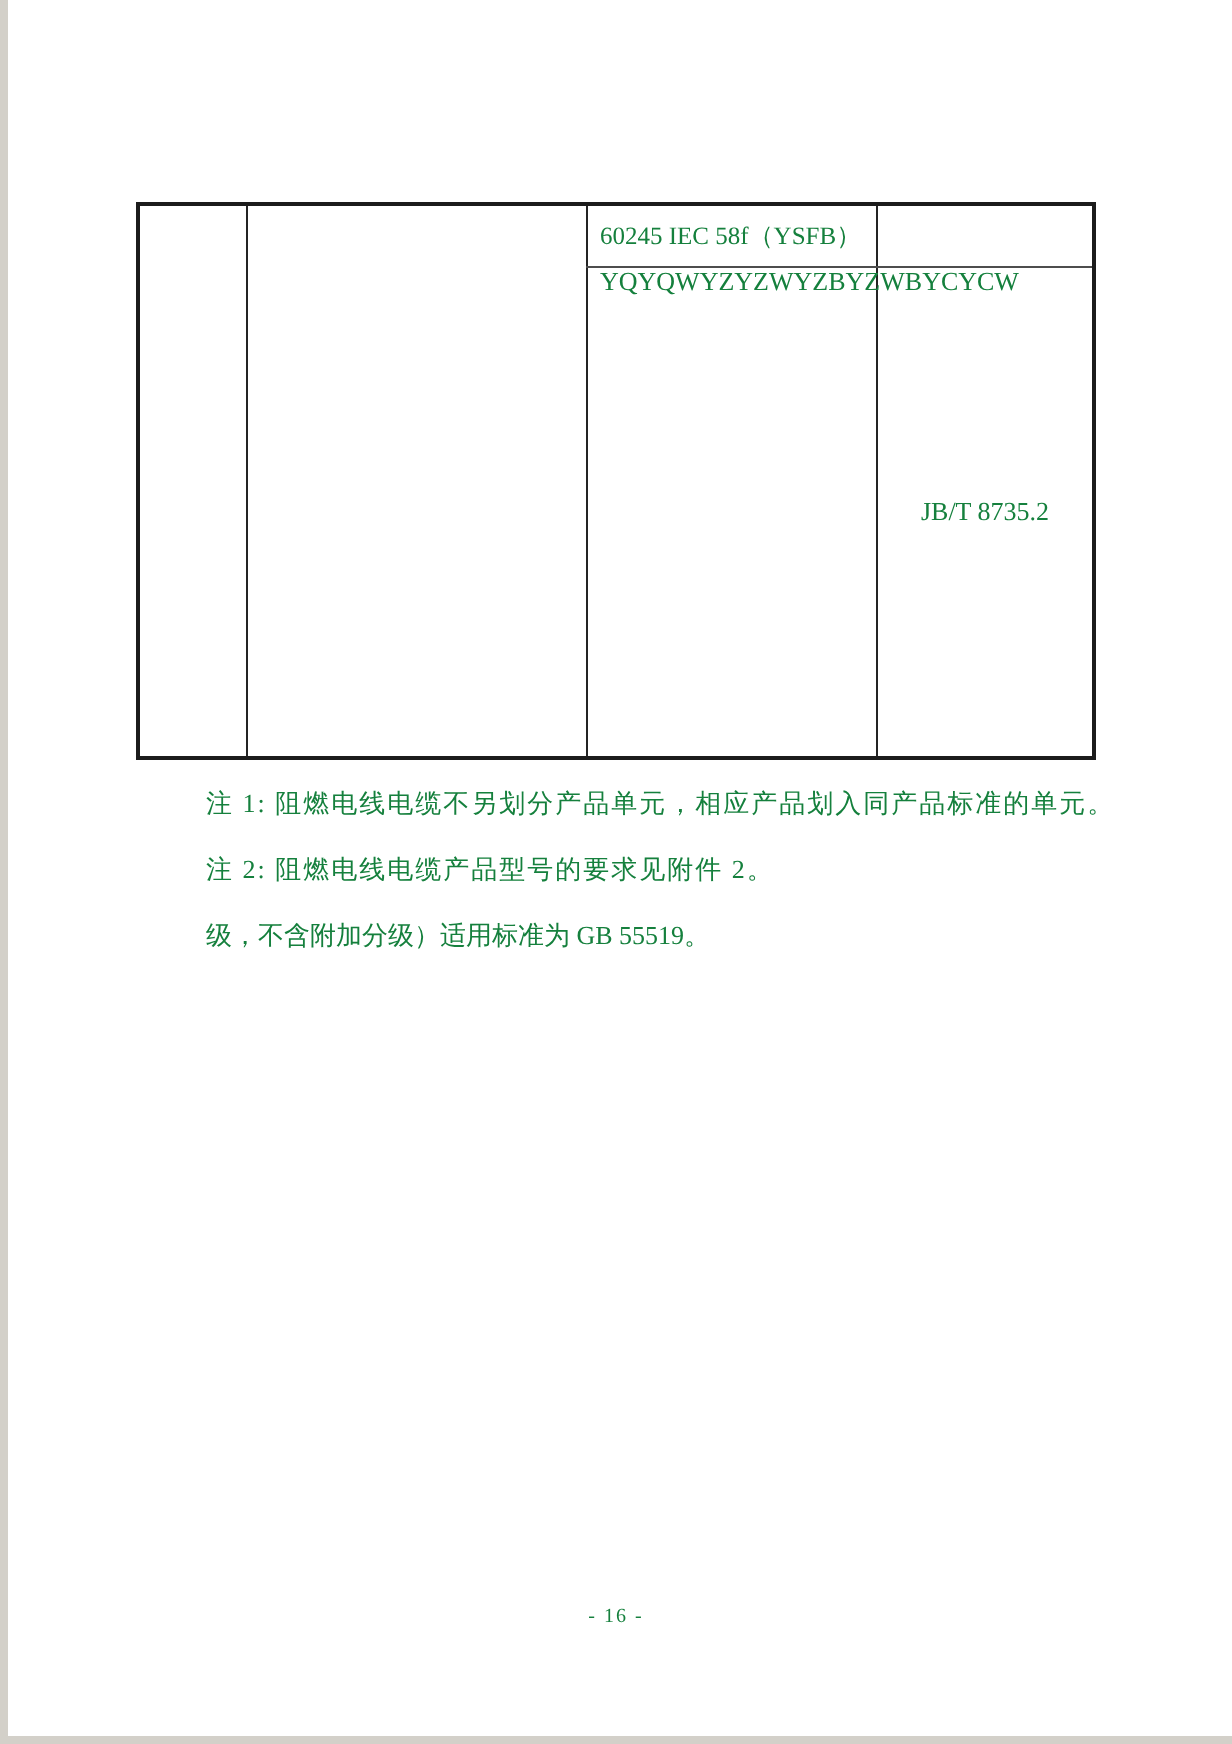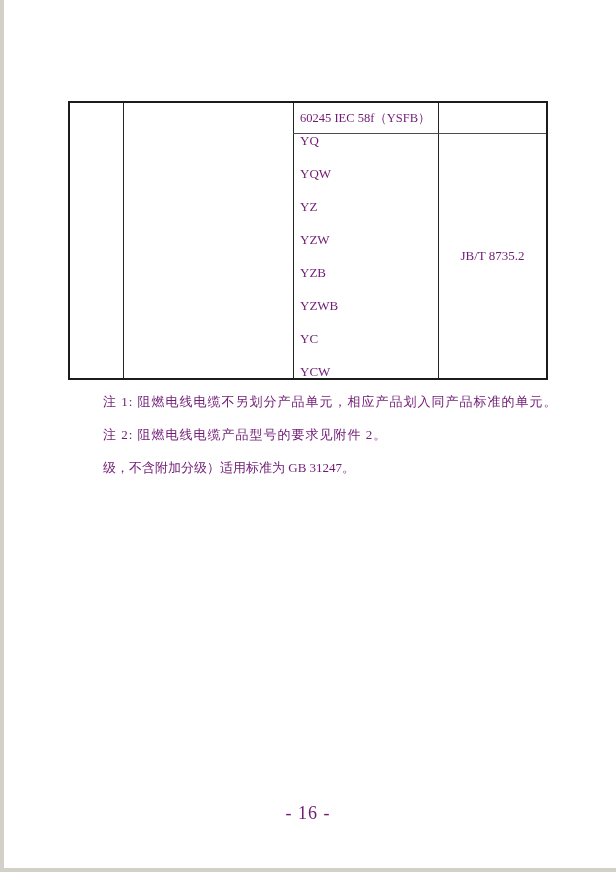--- a/index.html
+++ b/index.html
@@ -7,21 +7,21 @@
     padding: 0;
     background: #ffffff;
   }
   .page {
     position: relative;
     width: 616px;
     height: 872px;
     background: #ffffff;
     overflow: hidden;
     font-family: "Liberation Serif", "DejaVu Serif", serif;
-    color: #701a75;
+    color: #15803d;
   }
   .edge-left {
     position: absolute;
     left: 0; top: 0;
     width: 4px; height: 100%;
     background: #d3d0c9;
   }
   .edge-bottom {
     position: absolute;
     left: 0; bottom: 0;
@@ -59,24 +59,23 @@
     display: flex;
     align-items: center;
     font-size: 12.5px;
     white-space: nowrap;
   }
   .cell-models {
     position: absolute;
     left: 230px; top: 31px;
     width: 136px; bottom: 0;
     display: flex;
-    flex-direction: column;
+    flex-direction: row;
     justify-content: space-around;
     font-size: 13px;
-    gap: 20px;
   }
   .model-line { line-height: 1; }
   .cell-standard {
     position: absolute;
     left: 369px; right: 0;
     top: 31px; bottom: 0;
     display: flex;
     align-items: center;
     justify-content: center;
     font-size: 13px;
@@ -100,21 +99,21 @@
   .note-line:nth-child(4) {
     letter-spacing: 0;
   }
 
   
   .page-number {
     position: absolute;
     left: 0; right: 0;
     top: 803px;
     text-align: center;
-    font-size: 18px;
+    font-size: 10px;
     letter-spacing: 1px;
   }
 </style>
 </head>
 <body>
 
 <div class="page">
 
   <div class="edge-left"></div>
   <div class="edge-bottom"></div>
@@ -137,18 +136,18 @@
       <div class="model-line">YC</div>
       <div class="model-line">YCW</div>
     </div>
 
     <div class="cell-standard">JB/T 8735.2</div>
   </div>
 
   <div class="notes">
     <div class="note-line">注 1: 阻燃电线电缆不另划分产品单元，相应产品划入同产品标准的单元。</div>
     <div class="note-line">注 2: 阻燃电线电缆产品型号的要求见附件 2。</div>
-    <div class="note-line">级，不含附加分级）适用标准为 GB 31247。</div>
+    <div class="note-line">级，不含附加分级）适用标准为 GB 55519。</div>
   </div>
 
   <div class="page-number">- 16 -</div>
 
 </div>
 
 </body></html>

